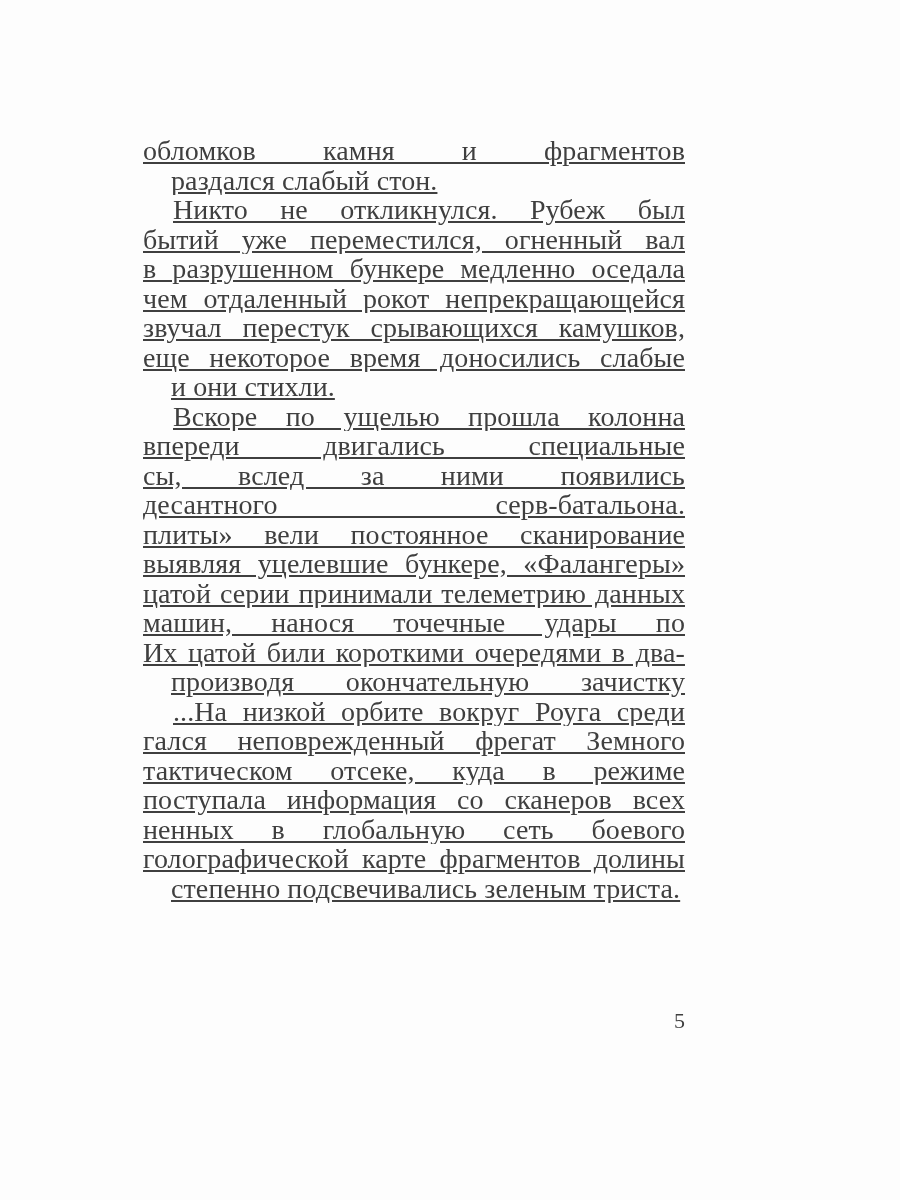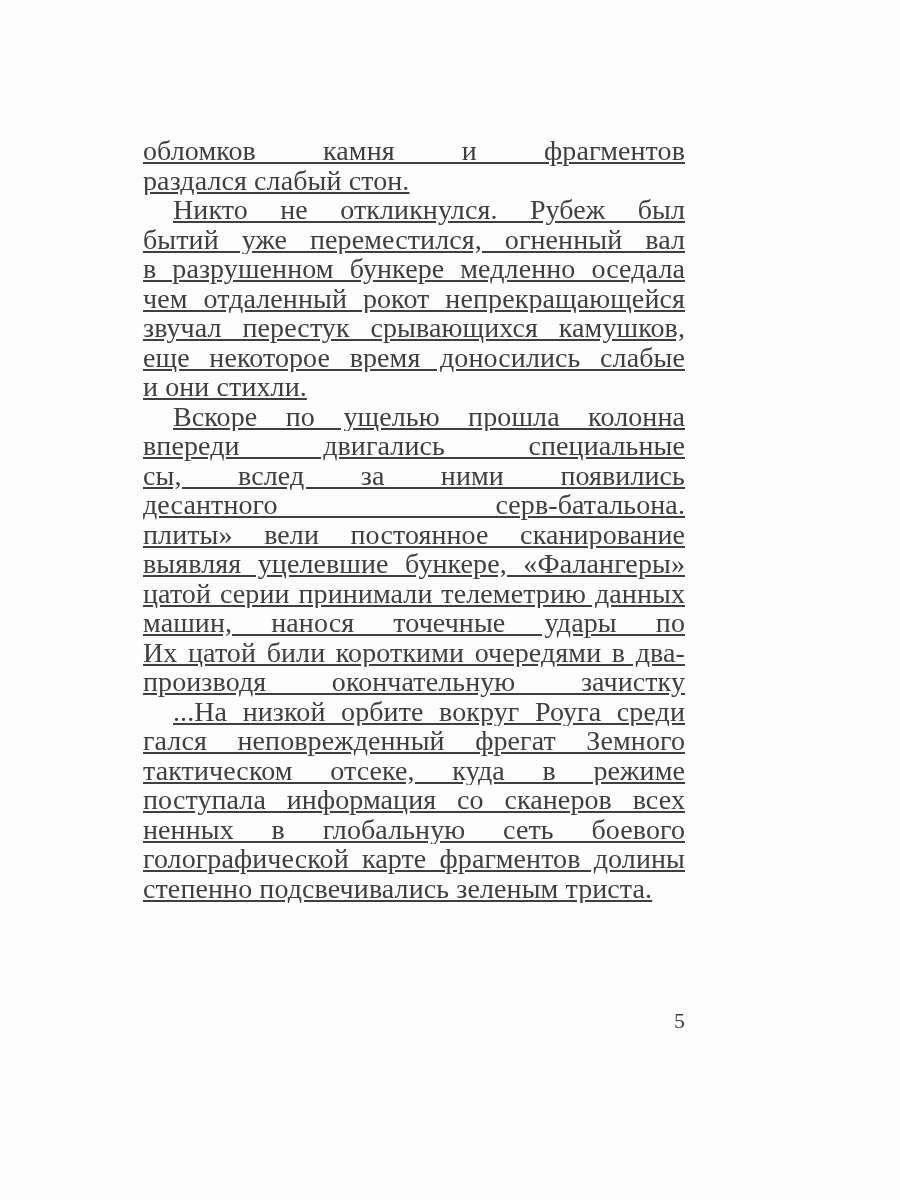--- a/index.html
+++ b/index.html
@@ -35,20 +35,21 @@
   }
   .line {
     height: 29.5px;
     overflow: hidden;
     text-align: justify;
     text-align-last: justify;
     letter-spacing: 0.1px;
   }
   .line.para-end {
     text-align-last: left;
+    margin-left: 28px;
   }
   .line.indent {
     text-indent: 30px;
   }
   .page-number {
     position: absolute;
     left: 143px;
     top: 1006px;
     width: 542px;
     text-align: right;

